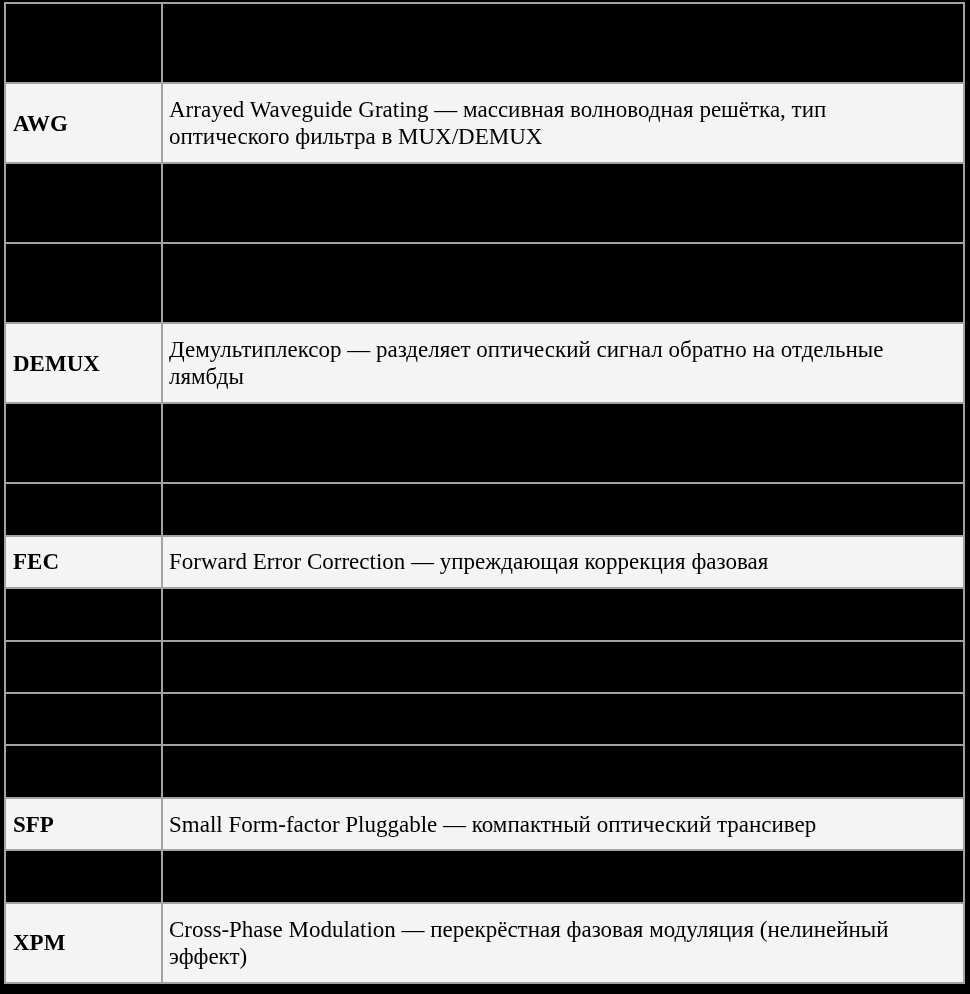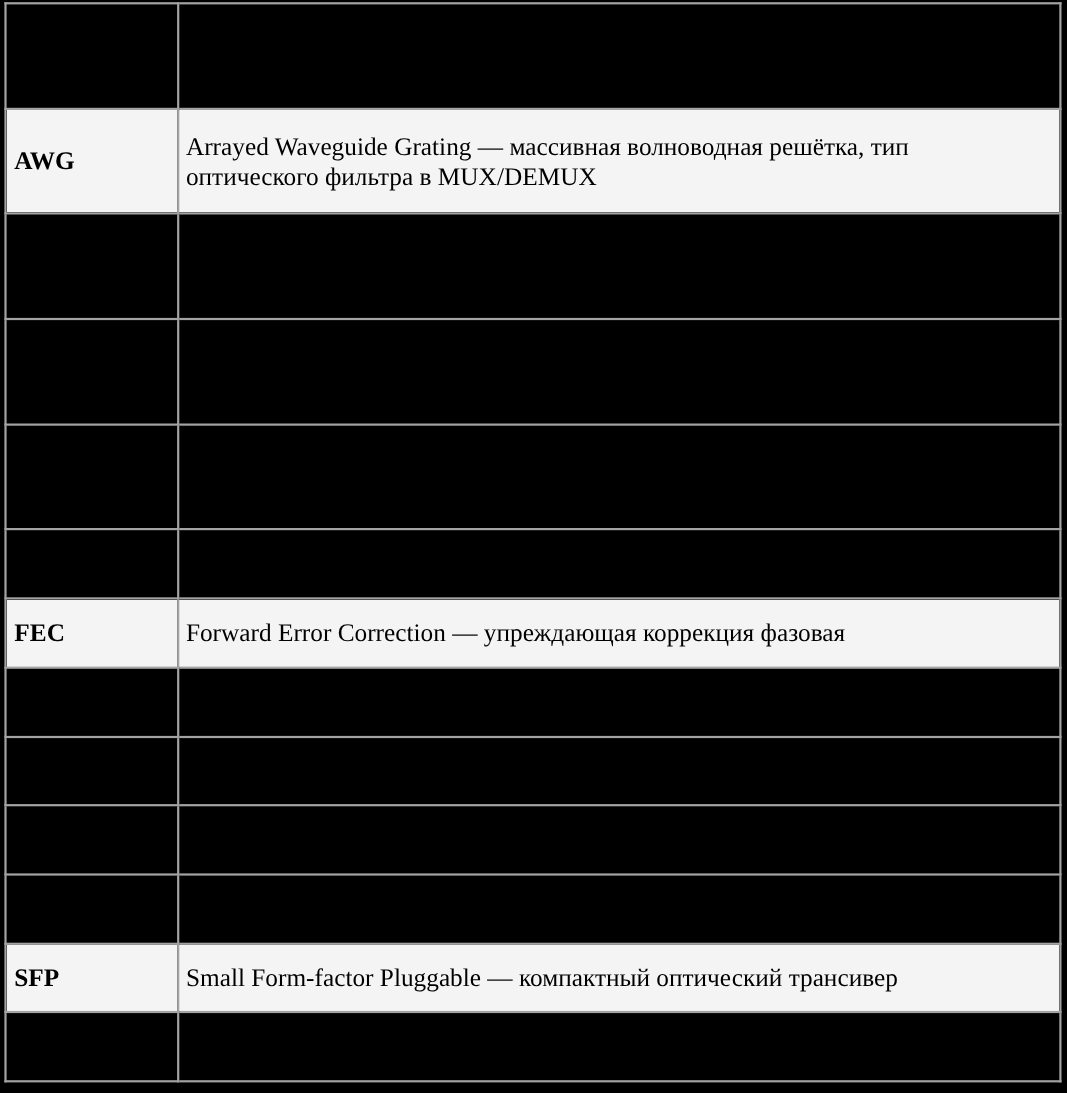--- a/index.html
+++ b/index.html
@@ -76,20 +76,24 @@
           <td class="def-cell">Arrayed Waveguide Grating — массивная волноводная решётка, тип оптического фильтра в MUX/DEMUX</td>
         </tr>
         <tr class="redacted lines-2">
           <td class="term-cell"></td>
           <td class="def-cell"></td>
         </tr>
         <tr class="redacted lines-2">
           <td class="term-cell"></td>
           <td class="def-cell"></td>
         </tr>
+        <tr class="lines-2">
+          <td class="term-cell">DEMUX</td>
+          <td class="def-cell">Демультиплексор — разделяет оптический сигнал обратно на отдельные лямбды</td>
+        </tr>
         <tr class="redacted lines-2">
           <td class="term-cell"></td>
           <td class="def-cell"></td>
         </tr>
         <tr class="redacted lines-1">
           <td class="term-cell"></td>
           <td class="def-cell"></td>
         </tr>
         <tr class="lines-1">
           <td class="term-cell">FEC</td>
@@ -112,15 +116,19 @@
           <td class="def-cell"></td>
         </tr>
         <tr class="lines-1">
           <td class="term-cell">SFP</td>
           <td class="def-cell">Small Form-factor Pluggable — компактный оптический трансивер</td>
         </tr>
         <tr class="redacted lines-1">
           <td class="term-cell"></td>
           <td class="def-cell"></td>
         </tr>
+        <tr class="lines-2">
+          <td class="term-cell">XPM</td>
+          <td class="def-cell">Cross-Phase Modulation — перекрёстная фазовая модуляция (нелинейный эффект)</td>
+        </tr>
       </tbody>
   </table>
 </div>
 
 </body></html>

